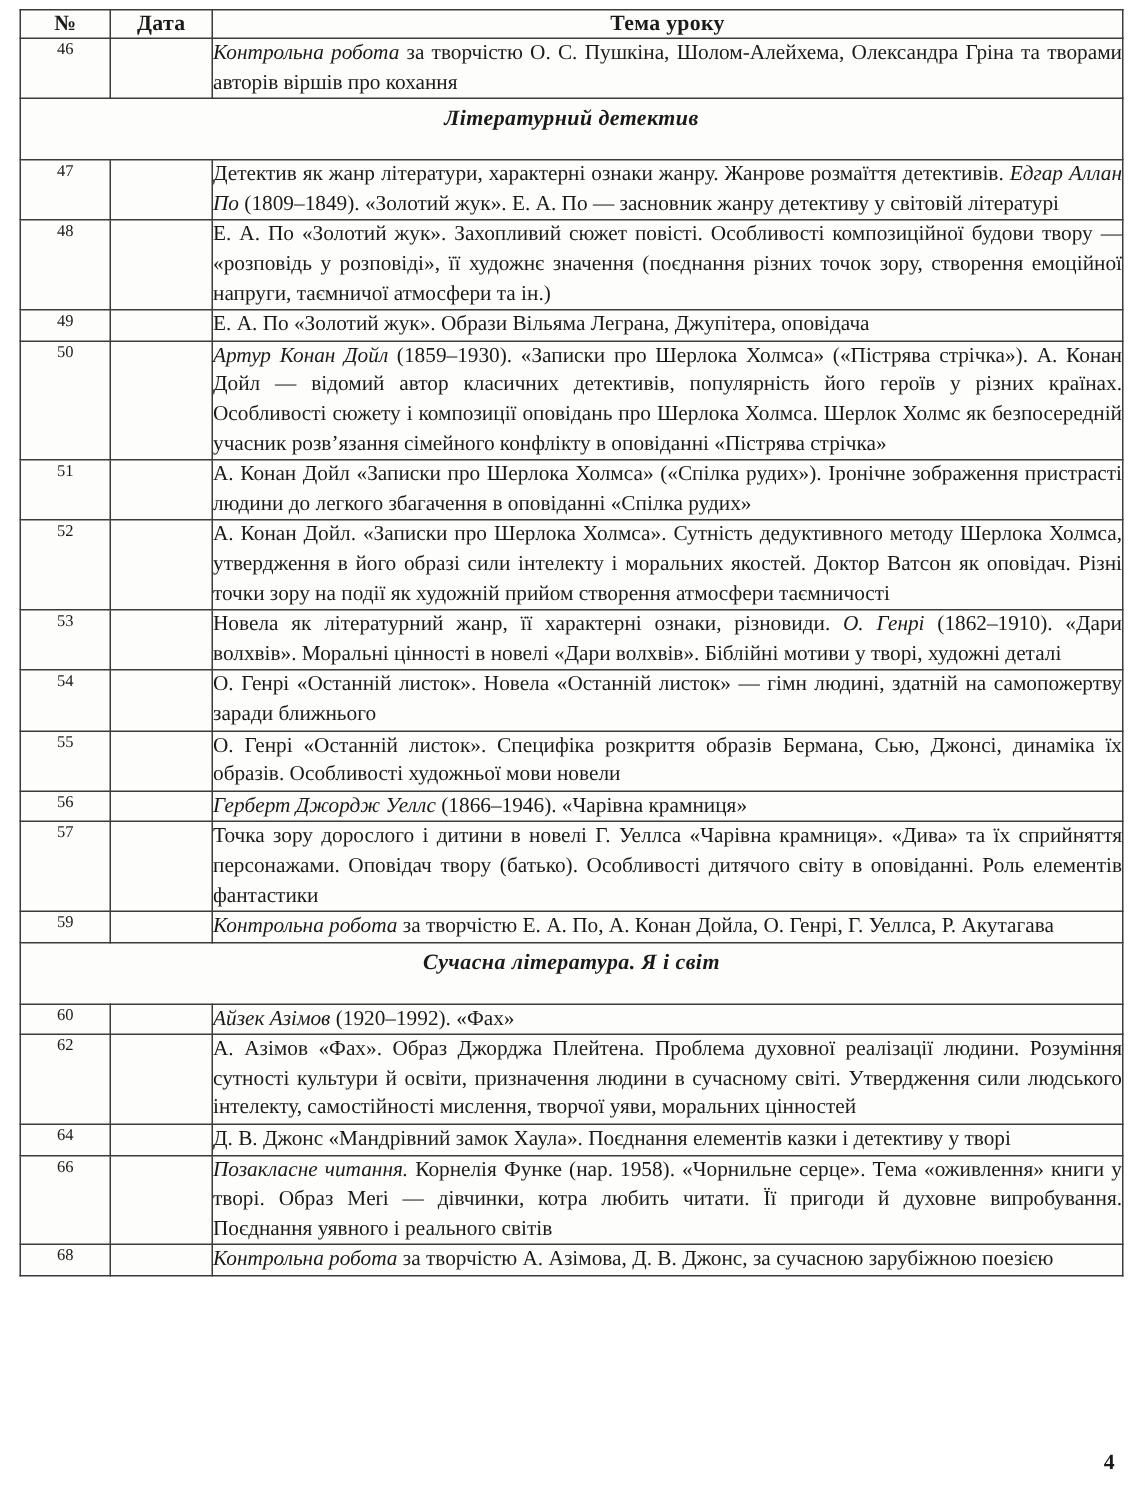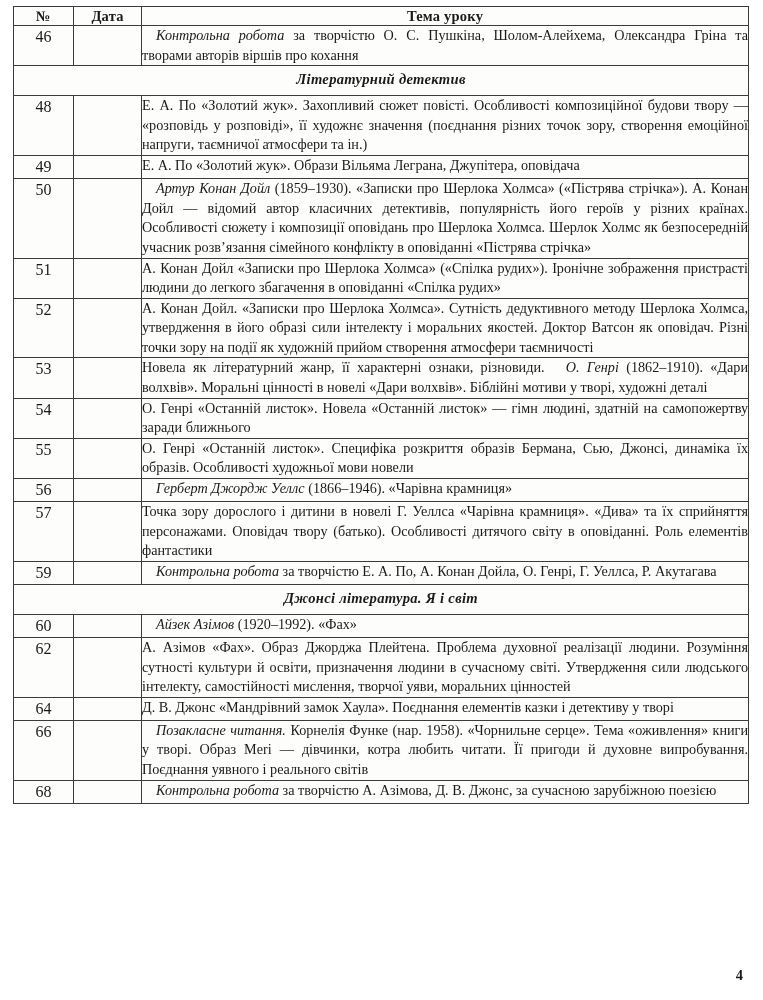--- a/index.html
+++ b/index.html
@@ -42,45 +42,44 @@
   th.hdr {
     text-align: center;
     font-weight: bold;
     font-size: 14.5px;
     line-height: 1.25;
     padding: 4px 2px 5px 2px;
     letter-spacing: .2px;
   }
   td.num {
     text-align: center;
-    font-size: 16px;
+    font-size: 11px;
     line-height: 1.38;
     padding: 4px 2px 5px 2px;
   }
   td.date {
     padding: 4px 2px 5px 2px;
   }
   td.theme {
     font-size: 14.2px;
     line-height: 1.38;
     padding: 4px 8px 5px 9px;
     text-align: justify;
     text-justify: inter-word;
     hyphens: manual;
   }
   td.theme em, td.theme i {
-    margin-left: 14px;
   }
   tr.section td {
     text-align: center;
     font-style: italic;
     font-weight: bold;
     font-size: 14.6px;
     line-height: 1.3;
-    padding: 4px 2px 6px 2px;
+    padding: 4px 2px 17px 2px;
     letter-spacing: .3px;
   }
   .pagenum {
     position: absolute;
     right: 20px;
     bottom: 16px;
     font-size: 14.5px;
     font-weight: bold;
     font-family: "Liberation Serif", "DejaVu Serif", serif;
   }
@@ -106,20 +105,25 @@
     <tbody id="tbody">
         <tr>
           <td class="num">46</td>
           <td class="date">&nbsp;</td>
           <td class="theme"><i>Контрольна робота</i> за творчістю О. С. Пушкіна, Шолом-Алейхема, Олександра Гріна та творами авторів віршів про кохання</td>
         </tr>
         <tr class="section">
           <td colspan="3">Літературний детектив</td>
         </tr>
         <tr>
+          <td class="num">47</td>
+          <td class="date">&nbsp;</td>
+          <td class="theme">Детектив як жанр літератури, характерні ознаки жанру. Жанрове розмаїття детективів. <i>Едгар Аллан По</i> (1809–1849). «Золотий жук». Е. А. По — засновник жанру детективу у світовій літературі</td>
+        </tr>
+        <tr>
           <td class="num">48</td>
           <td class="date">&nbsp;</td>
           <td class="theme">Е. А. По «Золотий жук». Захопливий сюжет повісті. Особливості композиційної будови твору — «розповідь у розповіді», її художнє значення (поєднання різних точок зору, створення емоційної напруги, таємничої атмосфери та ін.)</td>
         </tr>
         <tr>
           <td class="num">49</td>
           <td class="date">&nbsp;</td>
           <td class="theme">Е. А. По «Золотий жук». Образи Вільяма Леграна, Джупітера, оповідача</td>
         </tr>
         <tr>
@@ -161,21 +165,21 @@
           <td class="num">57</td>
           <td class="date">&nbsp;</td>
           <td class="theme">Точка зору дорослого і дитини в новелі Г. Уеллса «Чарівна крамниця». «Дива» та їх сприйняття персонажами. Оповідач твору (батько). Особливості дитячого світу в оповіданні. Роль елементів фантастики</td>
         </tr>
         <tr>
           <td class="num">59</td>
           <td class="date">&nbsp;</td>
           <td class="theme"><i>Контрольна робота</i> за творчістю Е. А. По, А. Конан Дойла, О. Генрі, Г. Уеллса, Р. Акутагава</td>
         </tr>
         <tr class="section">
-          <td colspan="3">Джонсі література. Я і світ</td>
+          <td colspan="3">Сучасна література. Я і світ</td>
         </tr>
         <tr>
           <td class="num">60</td>
           <td class="date">&nbsp;</td>
           <td class="theme"><i>Айзек Азімов</i> (1920–1992). «Фах»</td>
         </tr>
         <tr>
           <td class="num">62</td>
           <td class="date">&nbsp;</td>
           <td class="theme">А. Азімов «Фах». Образ Джорджа Плейтена. Проблема духовної реалізації людини. Розуміння сутності культури й освіти, призначення людини в сучасному світі. Утвердження сили людського інтелекту, самостійності мислення, творчої уяви, моральних цінностей</td>

